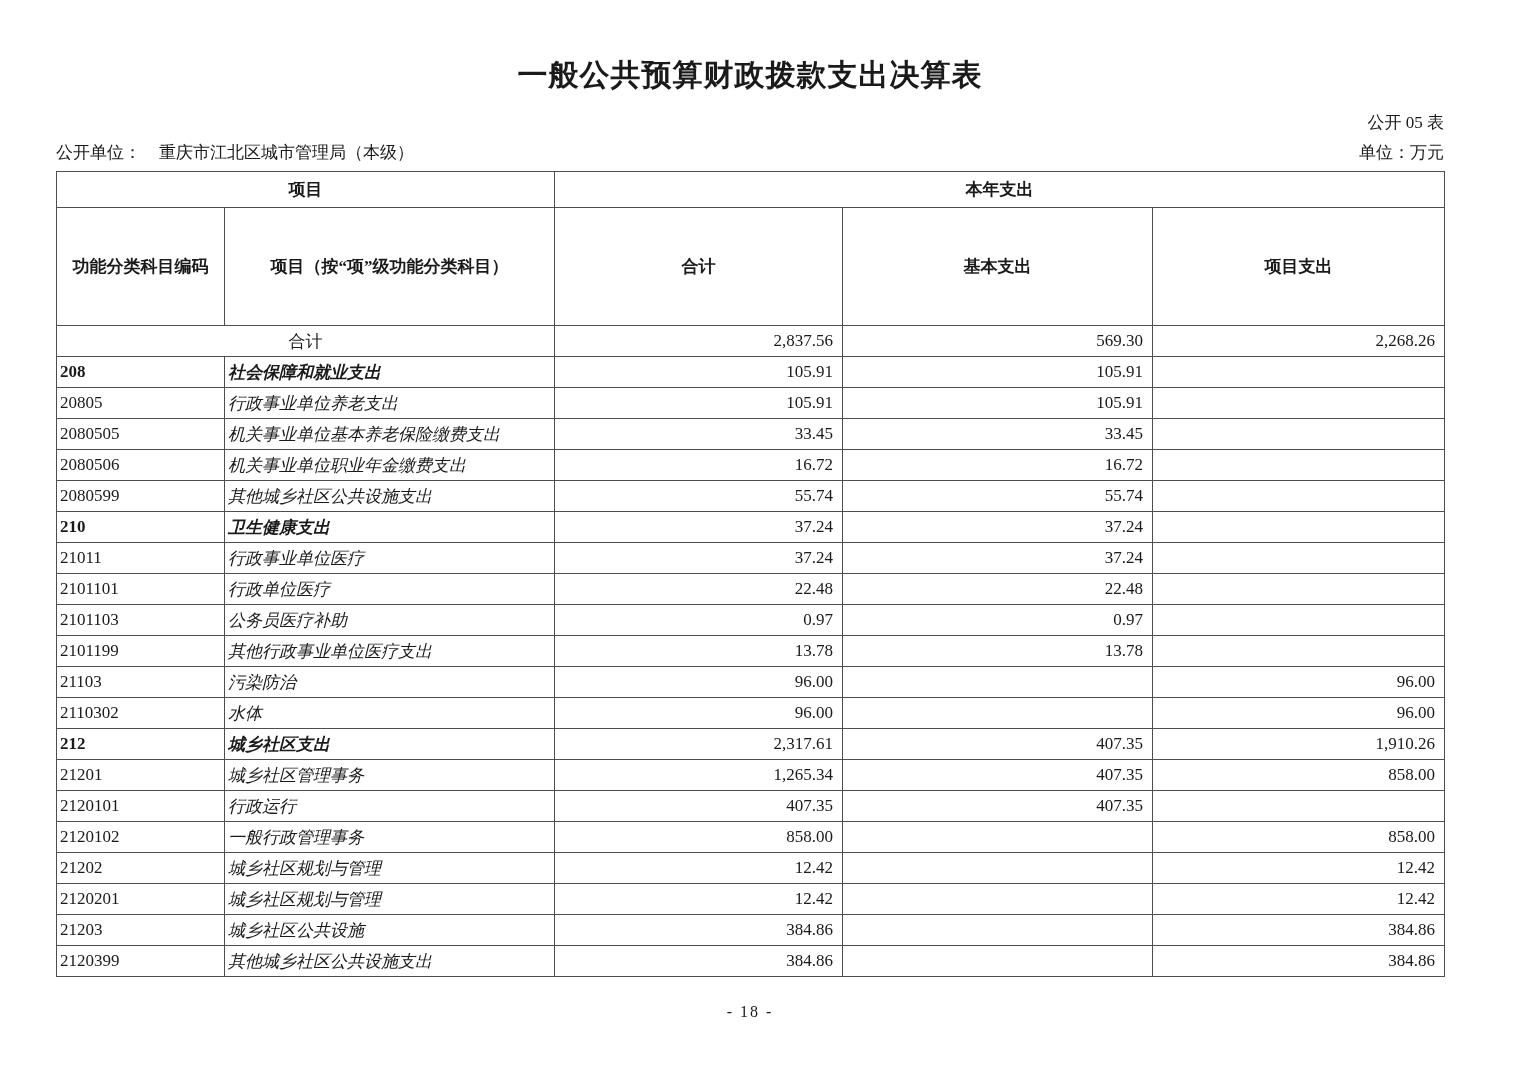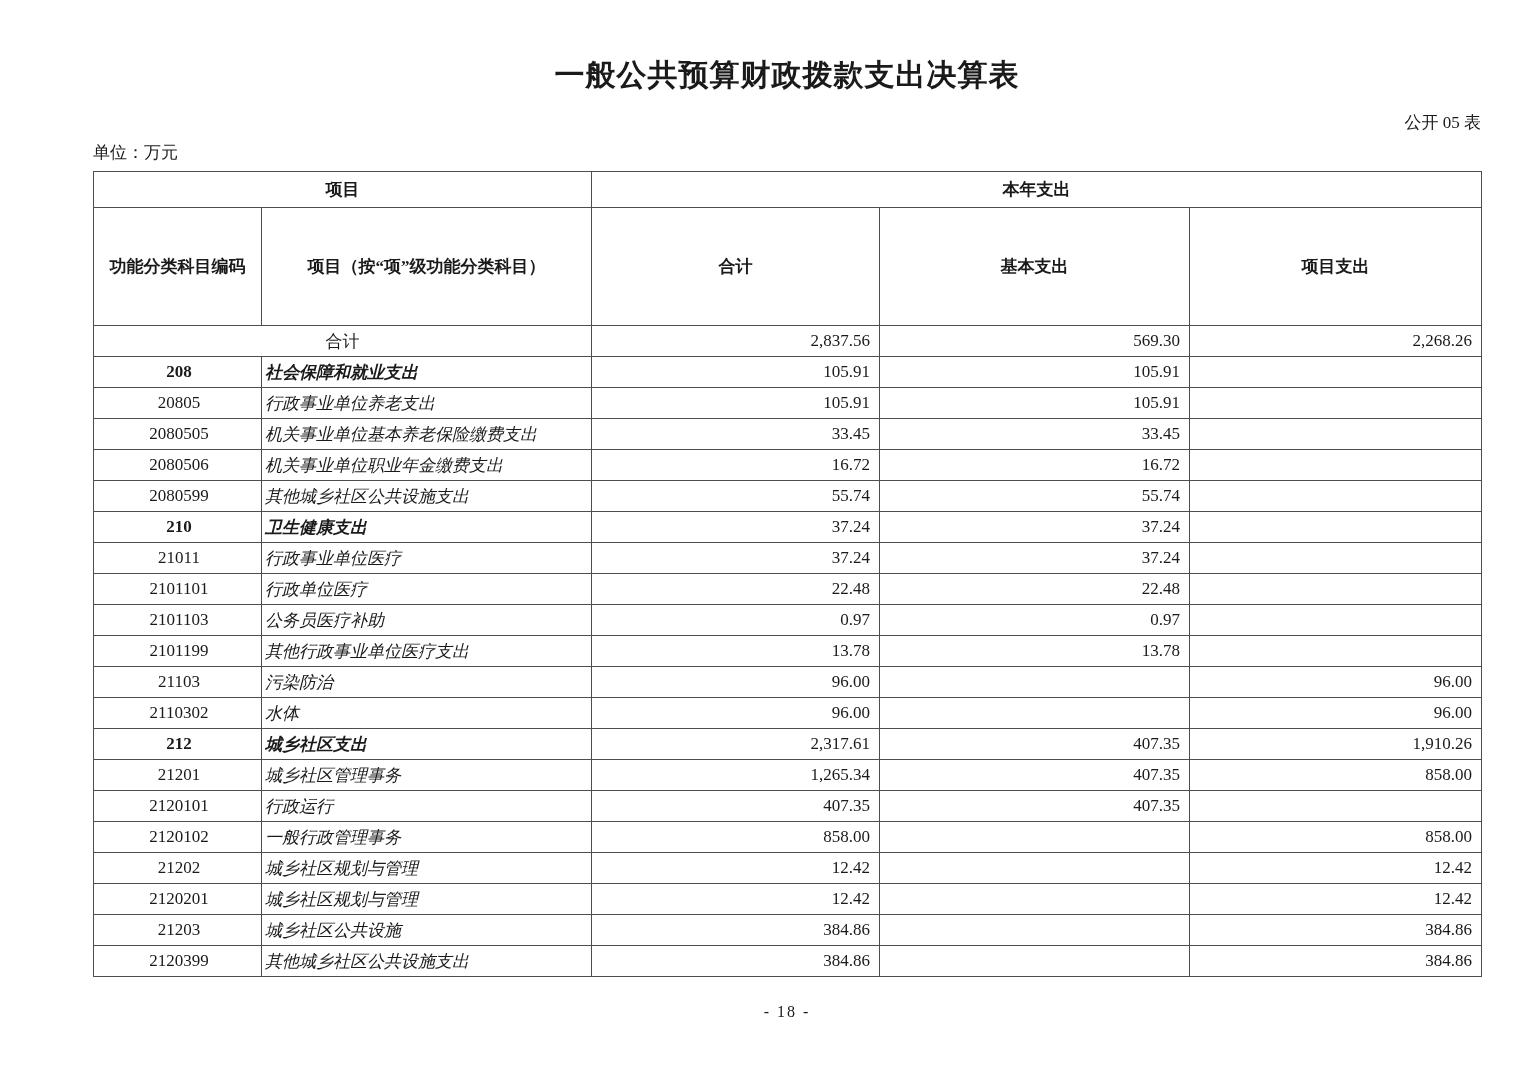--- a/index.html
+++ b/index.html
@@ -4,21 +4,21 @@
 <style>
   * { margin: 0; padding: 0; box-sizing: border-box; }
   html, body { background: #ffffff; }
   body {
     width: 1520px;
     height: 1074px;
     font-family: "Liberation Serif", "DejaVu Serif", serif;
     color: #1a1a1a;
     overflow: hidden;
   }
-  .content { width: 1388px; margin-left: 93px; }
+  .content { width: 1388px; margin-left: 56px; }
   .doc-title {
     text-align: center;
     font-weight: bold;
     font-size: 30px;
     padding-top: 55px;
     letter-spacing: 1px;
   }
   .meta-table-no {
     text-align: right;
     font-size: 17px;
@@ -48,21 +48,21 @@
     text-align: center;
     vertical-align: middle;
   }
   tr.hrow1 th { height: 36px; }
   tr.hrow2 th { height: 118px; }
   table.acct tbody td {
     height: 31px;
     font-size: 17px;
     vertical-align: middle;
   }
-  td.cell-code  { text-align: center;  padding-left: 3px; }
+  td.cell-code  { text-align: left;  padding-left: 3px; }
   td.cell-name  { text-align: left;  padding-left: 3px; font-style: italic; }
   td.cell-num   { text-align: right; padding-right: 9px; }
   td.cell-merged { text-align: center; }
   tr.bold-row td.cell-code, tr.bold-row td.cell-name { font-weight: bold; }
   .page-footer {
     text-align: center;
     font-size: 16px;
     margin-top: 26px;
     letter-spacing: 2px;
   }
@@ -70,20 +70,23 @@
 </head>
 <body>
 
 <div class="content">
 
   <div class="doc-title">一般公共预算财政拨款支出决算表</div>
 
   <div class="meta-table-no">公开 05 表</div>
 
   <div class="meta-line">
+    <div>
+      <span>公开单位：</span><span class="meta-unit-value">重庆市江北区城市管理局（本级）</span>
+    </div>
     <div>单位：万元</div>
   </div>
 
   <table class="acct">
     <colgroup>
       <col style="width:168px">
       <col style="width:330px">
       <col style="width:288px">
       <col style="width:310px">
       <col style="width:292px">

